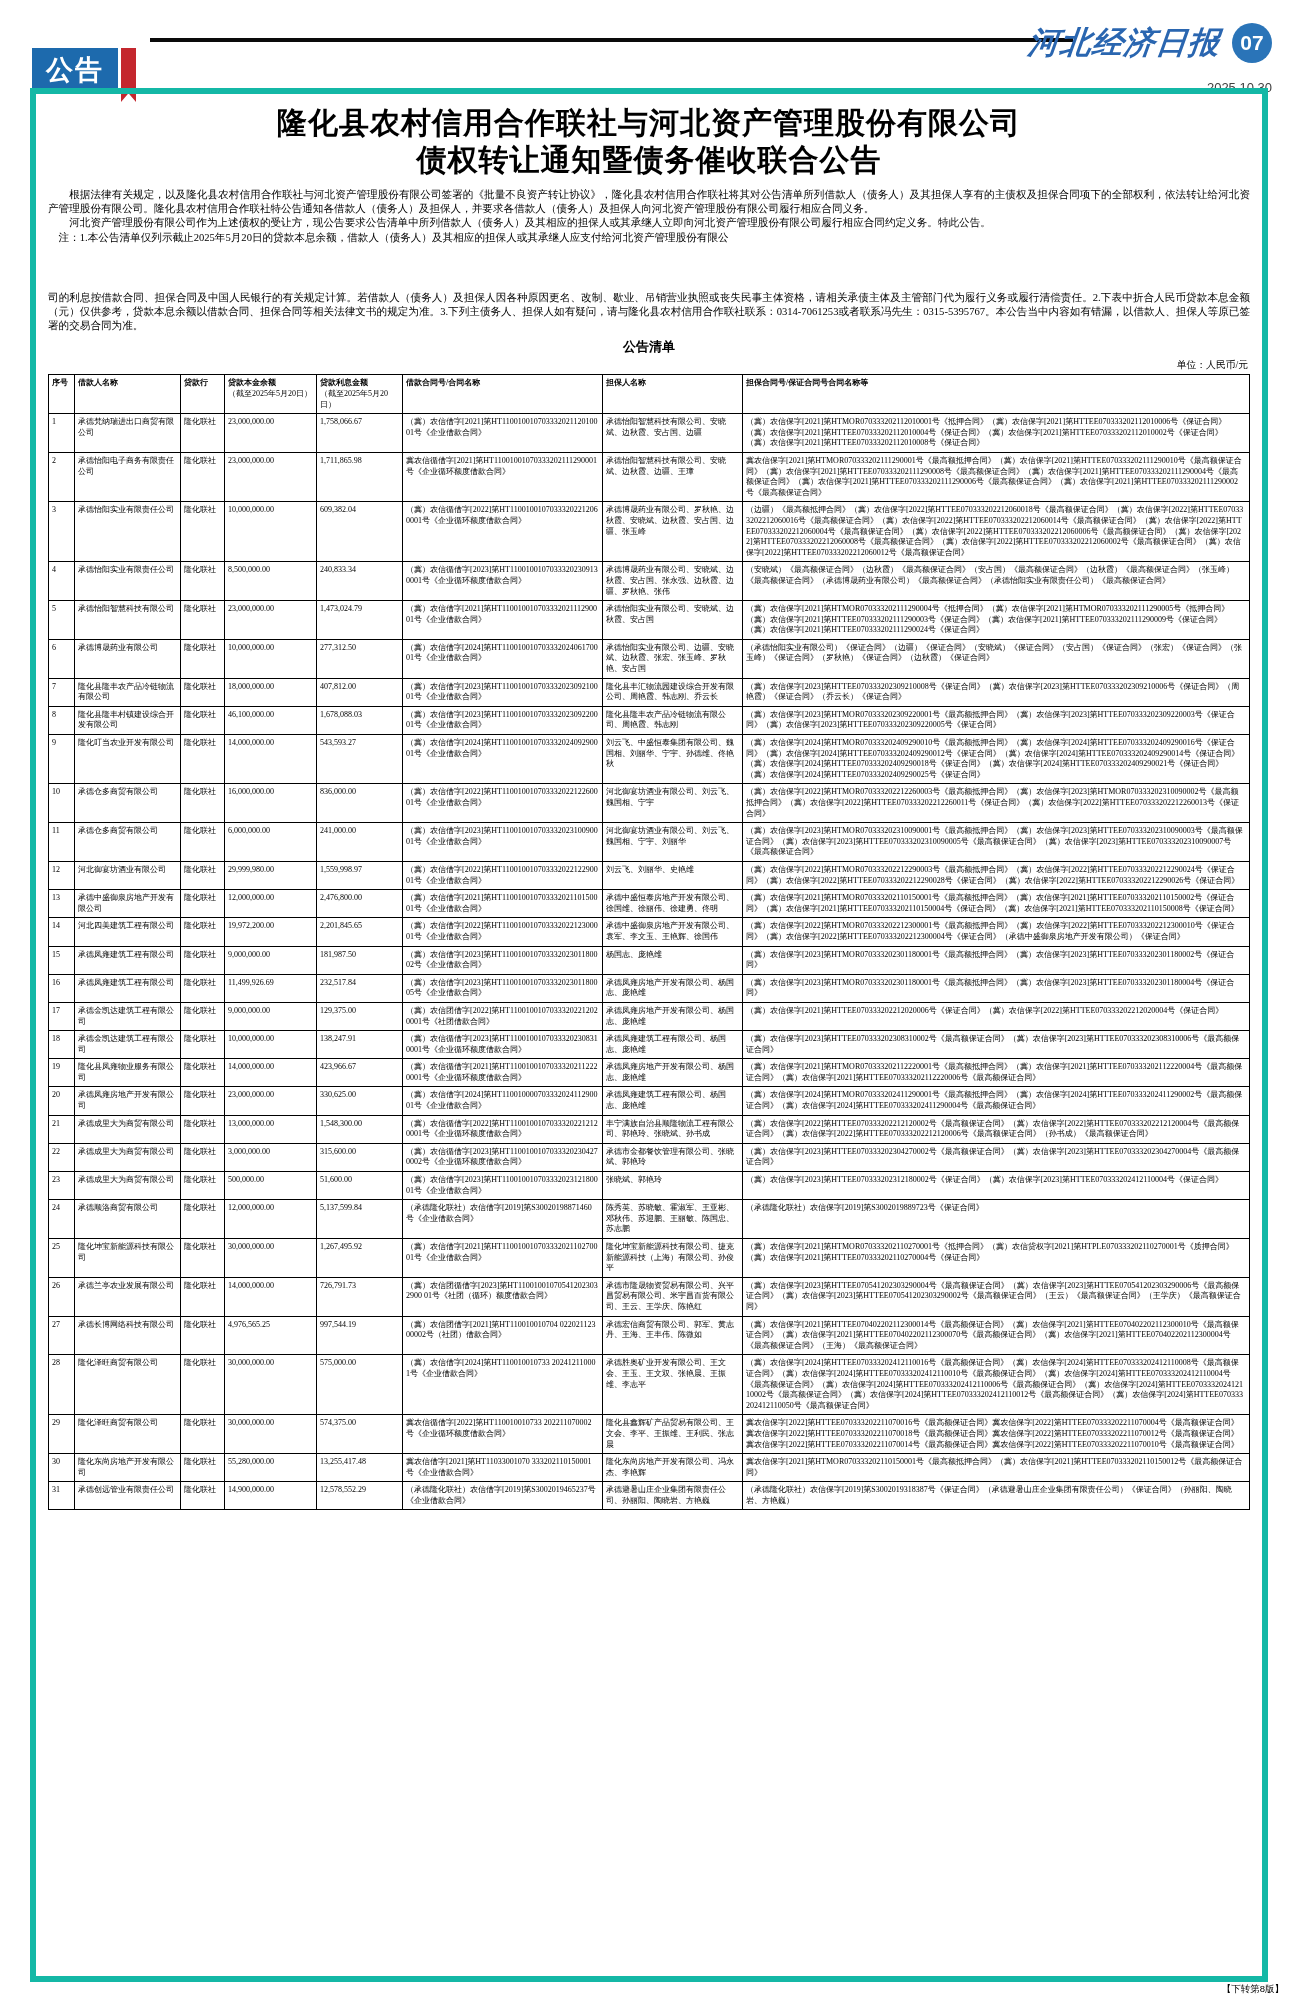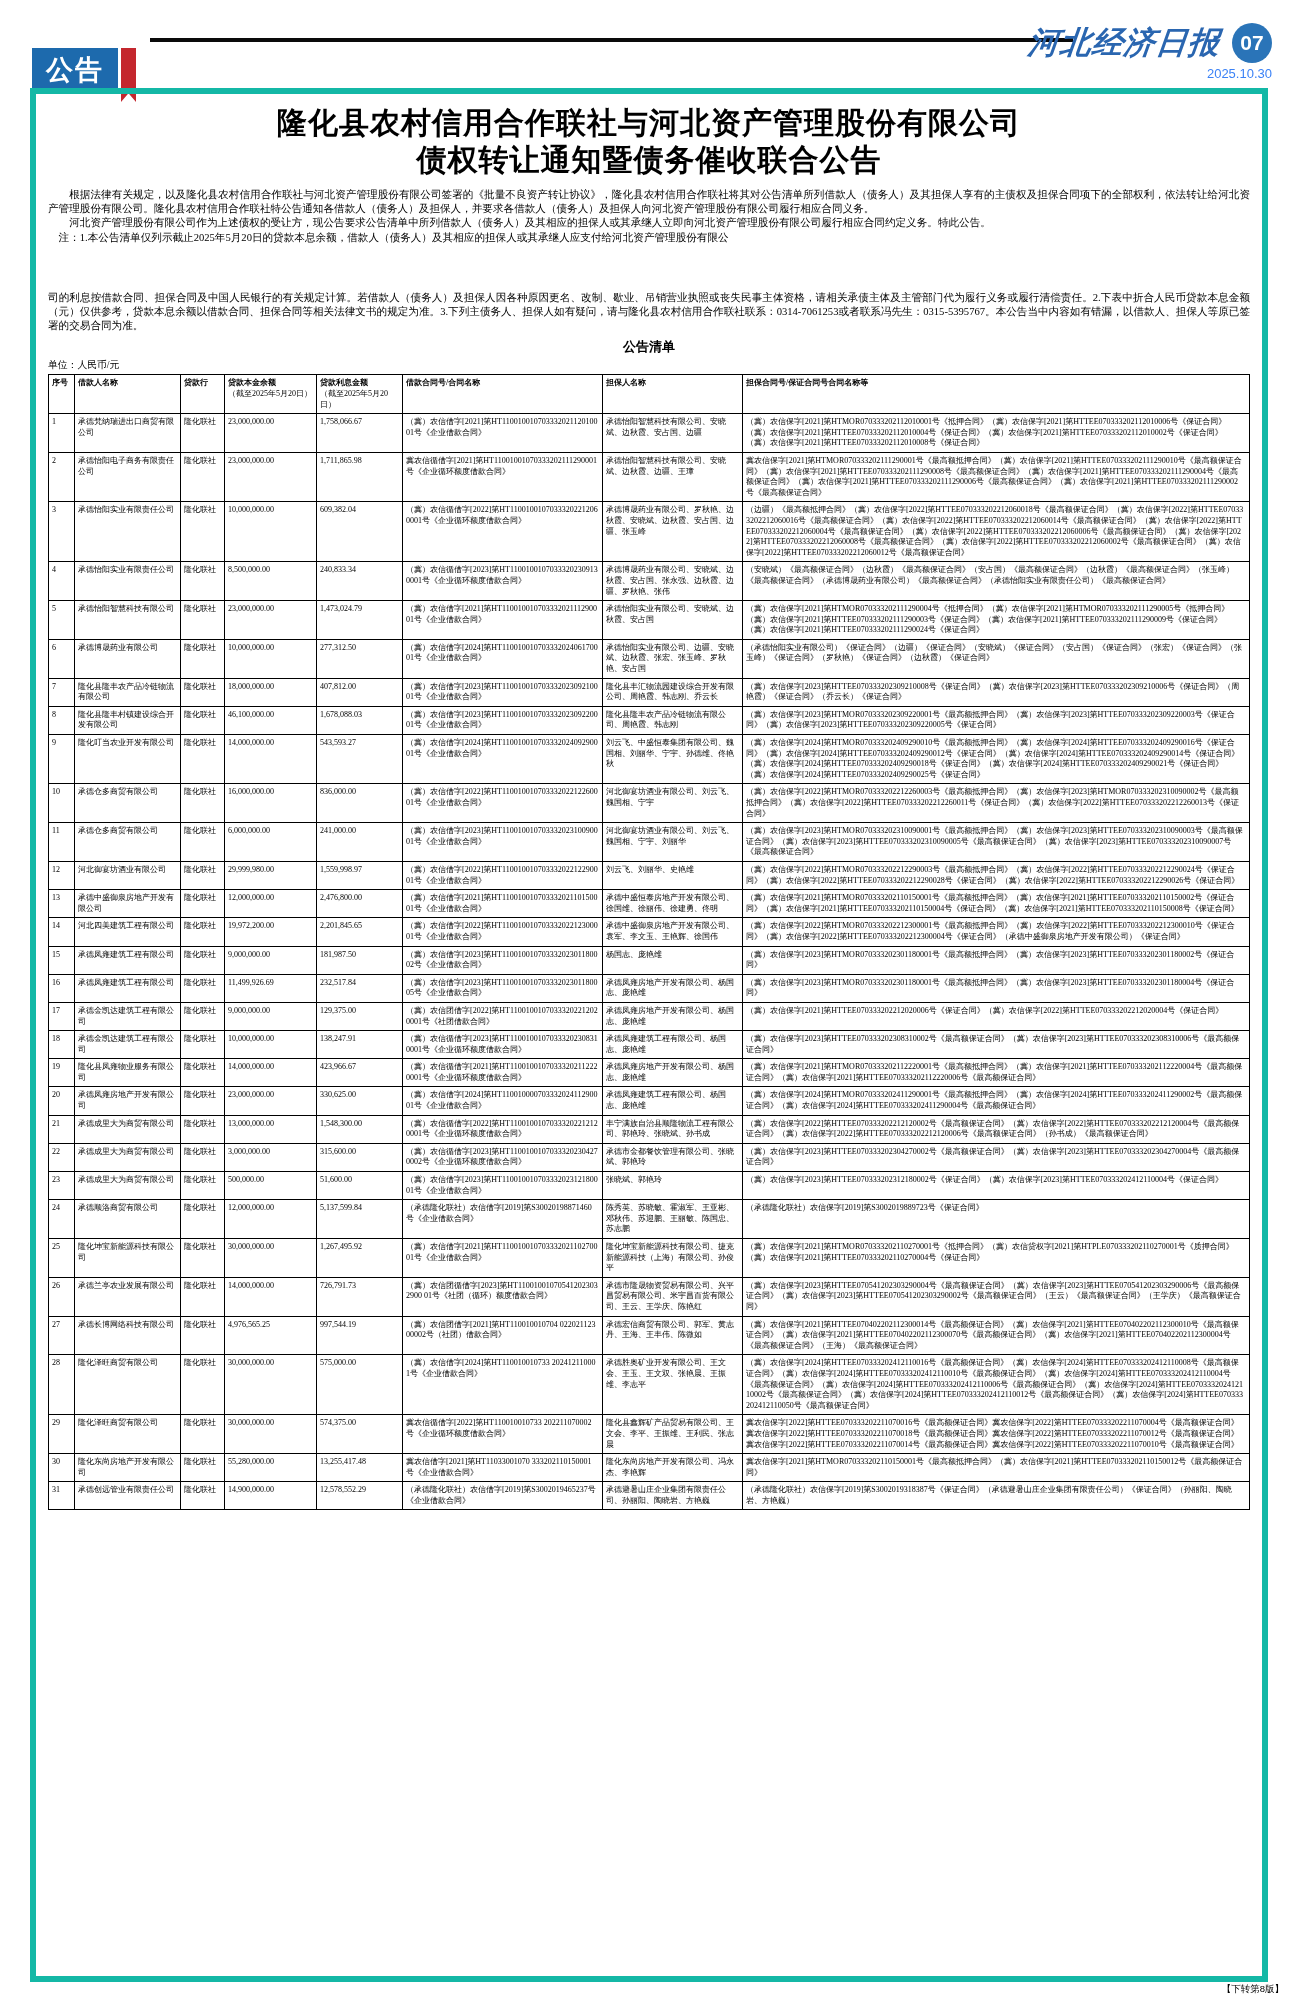--- a/index.html
+++ b/index.html
@@ -15,34 +15,34 @@
   .badge-ribbon{width:15px;height:54px;margin-left:3px;background:var(--ribbon-red,#c4272e);
                 clip-path:polygon(0 0,100% 0,100% 100%,50% 84%,0 100%);}
   .mast-right{position:absolute;right:26px;top:22px;text-align:right;}
   .paper-logo{display:inline-block;vertical-align:middle;color:var(--logo-blue,#2a66b0);
               font-size:31px;font-weight:bold;font-style:italic;letter-spacing:1px;
               transform:skewX(-6deg);font-family:"Liberation Serif",serif;}
   .page-circle{display:inline-flex;vertical-align:middle;margin-left:8px;width:40px;height:40px;
                border-radius:50%;background:var(--page-circle-blue,#2a74b8);color:#fff;
                align-items:center;justify-content:center;font-family:"Liberation Sans",sans-serif;
                font-size:21px;font-weight:bold;}
-  .mast-date{margin-top:2px;font-size:13px;font-family:"Liberation Sans",sans-serif;color:#3b82f6;}
+  .mast-date{margin-top:16px;font-size:13px;font-family:"Liberation Sans",sans-serif;color:#404040;}
   
   .main-box{position:absolute;left:30px;right:30px;top:88px;bottom:18px;
             border:6px solid #14b8a6;padding:10px 12px 24px;box-sizing:border-box;overflow:hidden;}
   .ann-title{font-family:"Liberation Sans",sans-serif;font-weight:bold;text-align:center;
              font-size:30px;line-height:37px;letter-spacing:1px;}
   .intro{display:flex;gap:46px;margin-top:10px;font-size:10.6px;line-height:14.2px;text-align:justify;flex-direction:column;}
   .intro-col-left{flex:0 0 49%;}
   .intro-col-right{flex:1;}
   .intro p{margin:0;text-indent:2em;}
   .intro .note{text-indent:1em;}
   .signatures{text-align:right;margin-top:4px;line-height:16px;}
   .list-title{text-align:center;font-size:13px;margin-top:5px;font-weight:bold;}
-  .unit-note{text-align:left;font-size:9.8px;margin:3px 2px 2px 0;}
+  .unit-note{text-align:right;font-size:9.8px;margin:3px 2px 2px 0;}
   
   table.ann{width:100%;border-collapse:collapse;table-layout:fixed;
             font-family:Liberation Serif, serif;font-size:8px;line-height:10.6px;}
   table.ann th,table.ann td{border:1px solid #000;padding:3px 3px;vertical-align:top;
             text-align:left;word-break:break-all;overflow:hidden;}
   table.ann th{font-weight:bold;height:30px;}
   table.ann .sub{font-weight:normal;display:block;}
   td.col-no,th.h-no{text-align:center;padding-left:1px;padding-right:1px;}
   .footer-note{position:absolute;right:14px;bottom:4px;font-size:9.5px;
                font-family:"Liberation Sans",sans-serif;}

